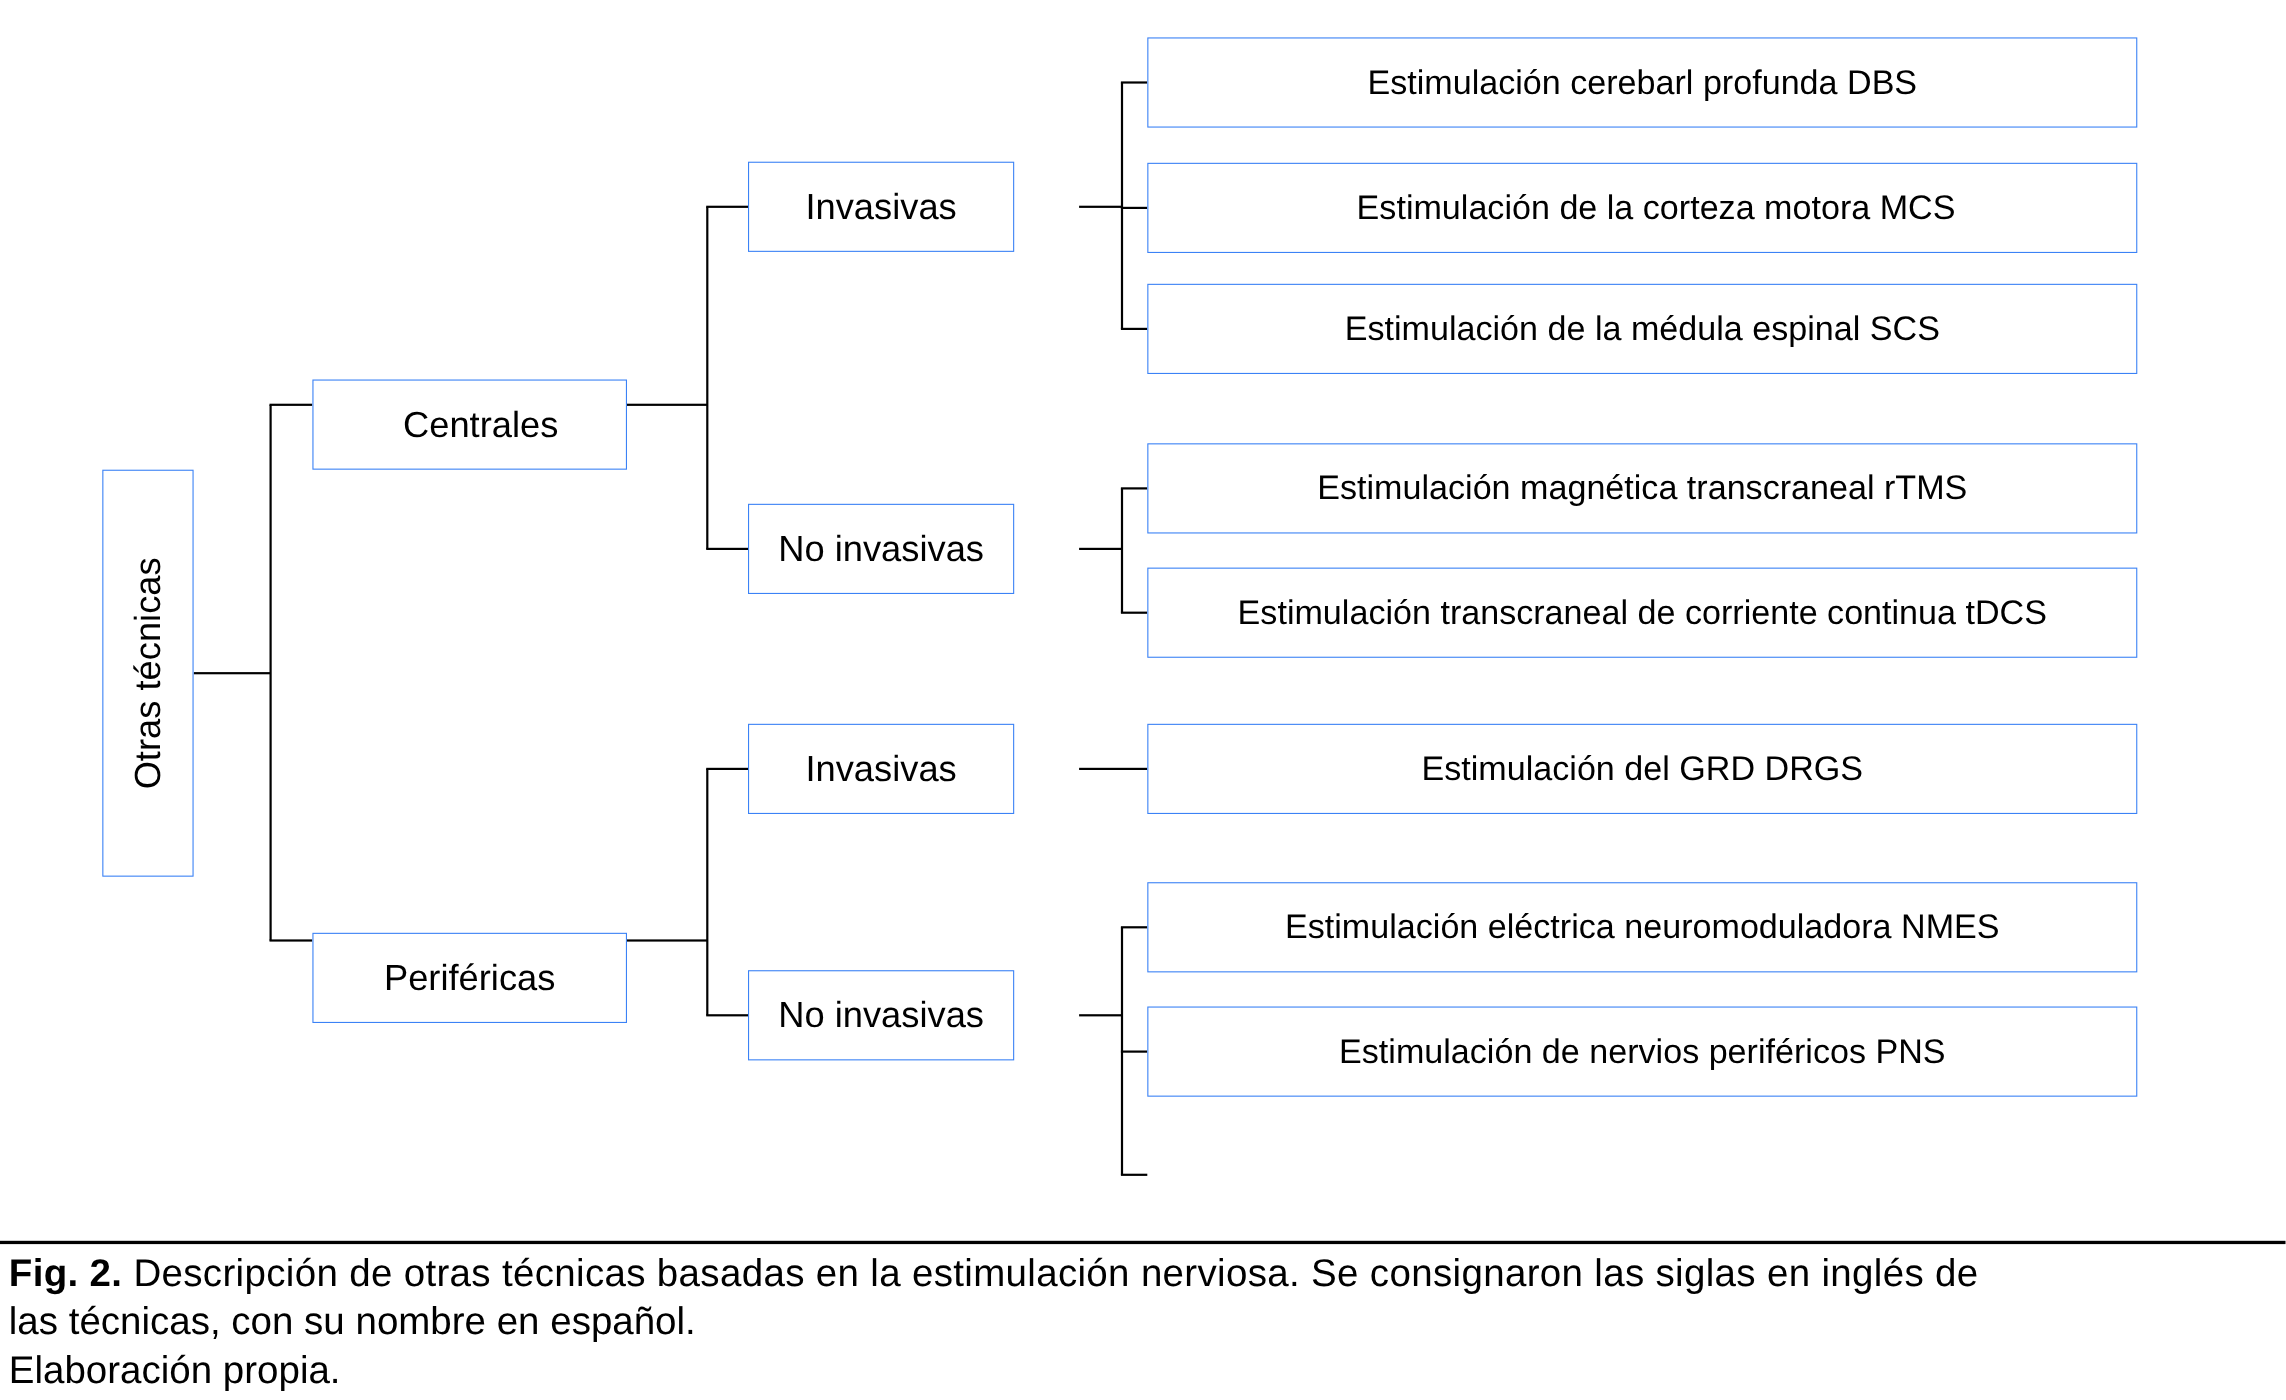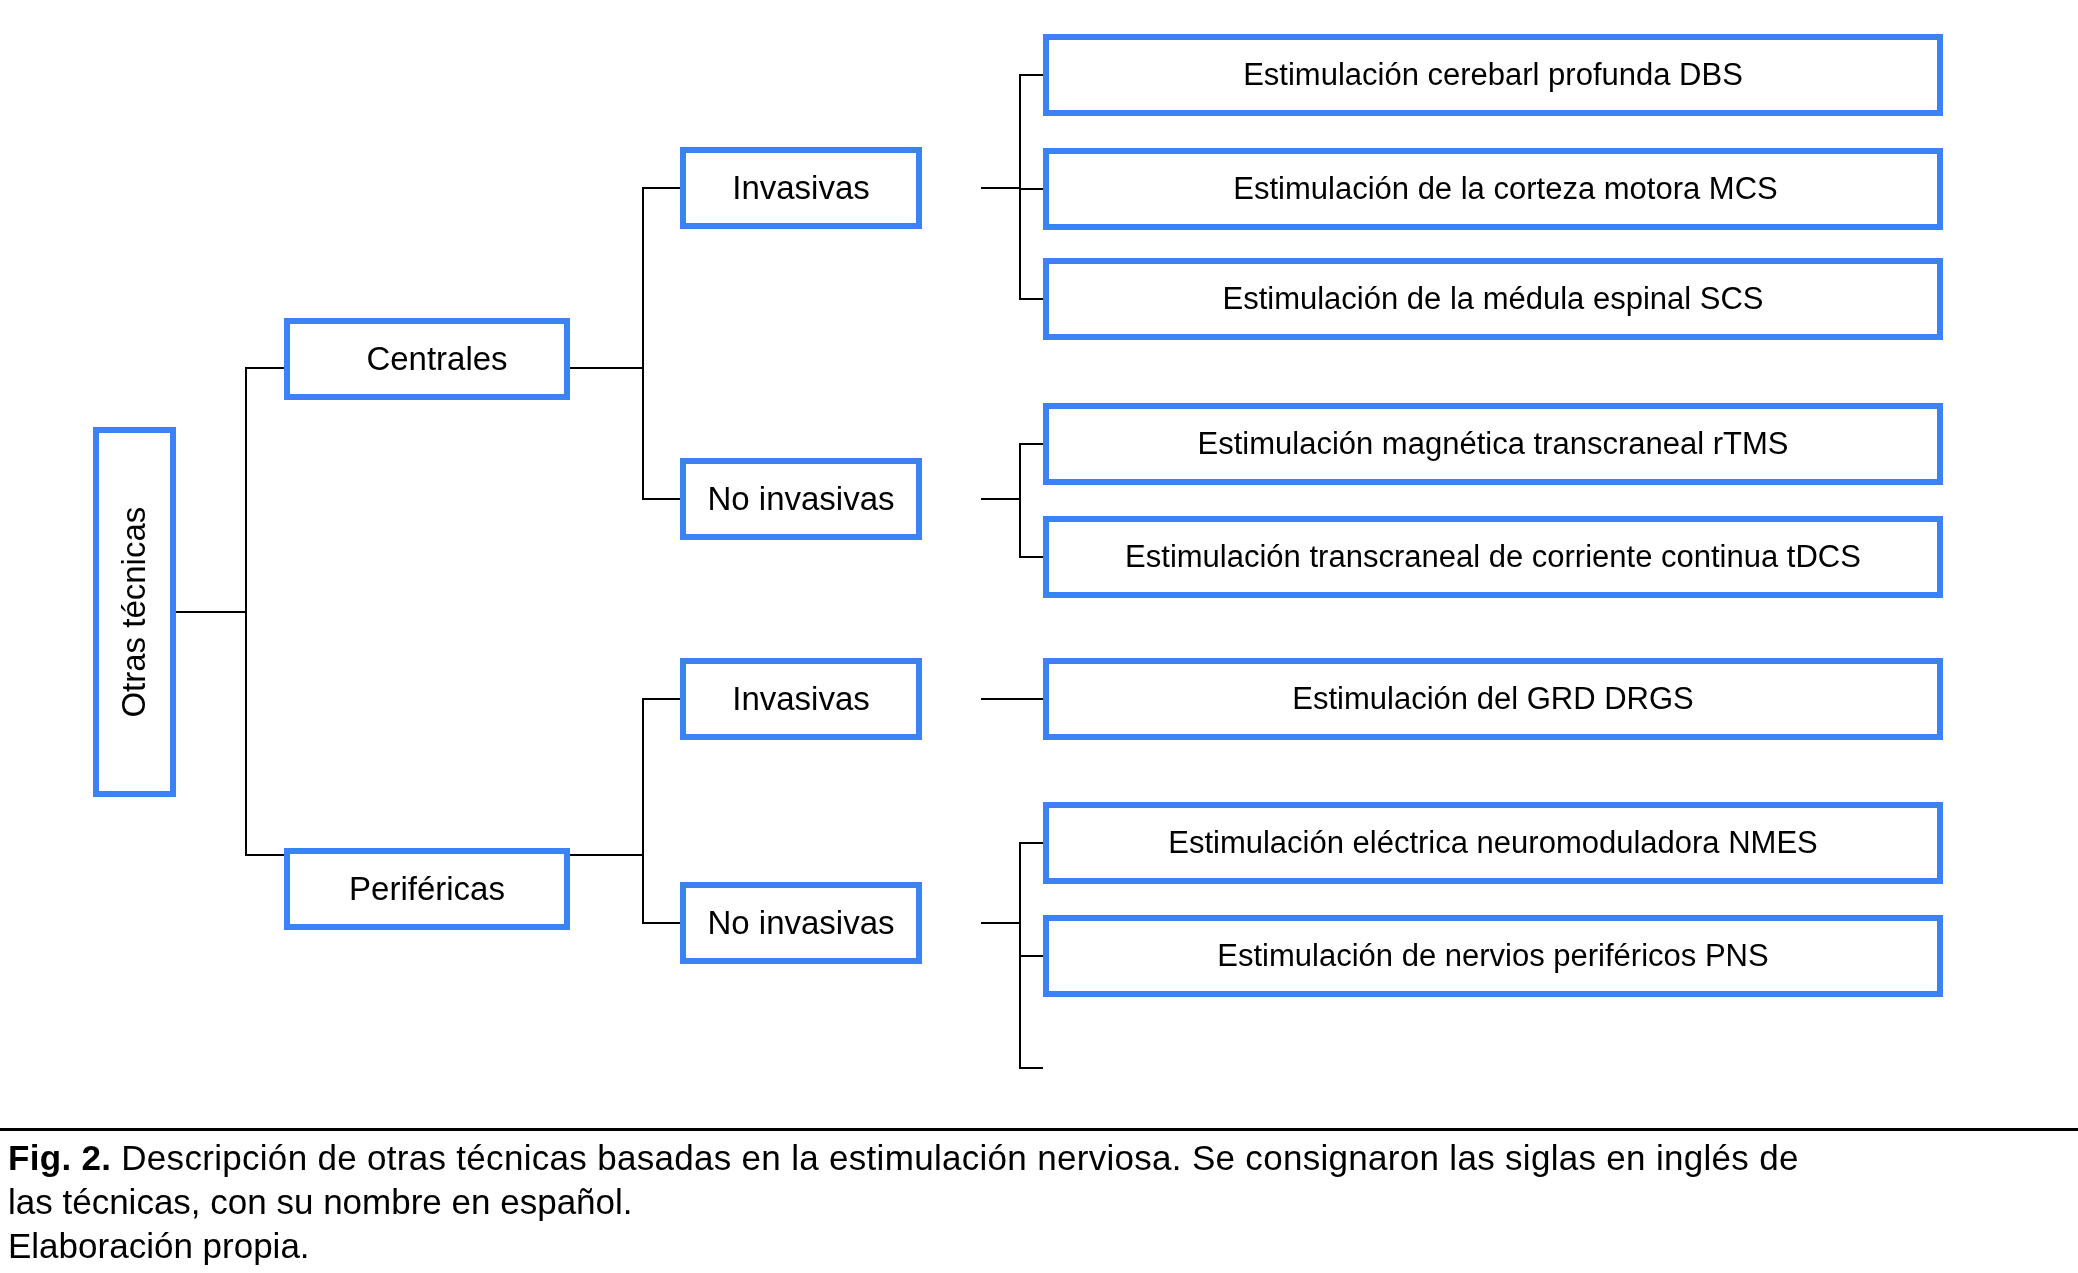--- a/index.html
+++ b/index.html
@@ -23,21 +23,21 @@
   #diagram {
     position: absolute;
     left: 0;
     top: 0;
     width: 2078px;
     height: 1128px;
   }
   .node {
     position: absolute;
     box-sizing: border-box;
-    border: 6px solid #3b82f6;
+    border: 1px solid #3b82f6;
     background: #ffffff;
     display: flex;
     align-items: center;
     justify-content: center;
     text-align: center;
     z-index: 2;
   }
   .node .label {
     font-family: "Liberation Sans", sans-serif;
     color: #000000;
@@ -55,21 +55,21 @@
     transform: rotate(-90deg);
     font-size: 33px;
   }
   
   .lvl1 {
     left: 284px;
     width: 286px;
     height: 82px;
   }
   .lvl1 .label { font-size: 33px; }
-  #node-centrales { top: 318px; padding-left: 20px; }
+  #node-centrales { top: 345px; padding-left: 20px; }
   #node-perifericas { top: 848px; }
   
   .lvl2 {
     left: 680px;
     width: 242px;
     height: 82px;
   }
   .lvl2 .label { font-size: 33px; }
   #node-c-inv   { top: 147px; }
   #node-c-noinv { top: 458px; }

